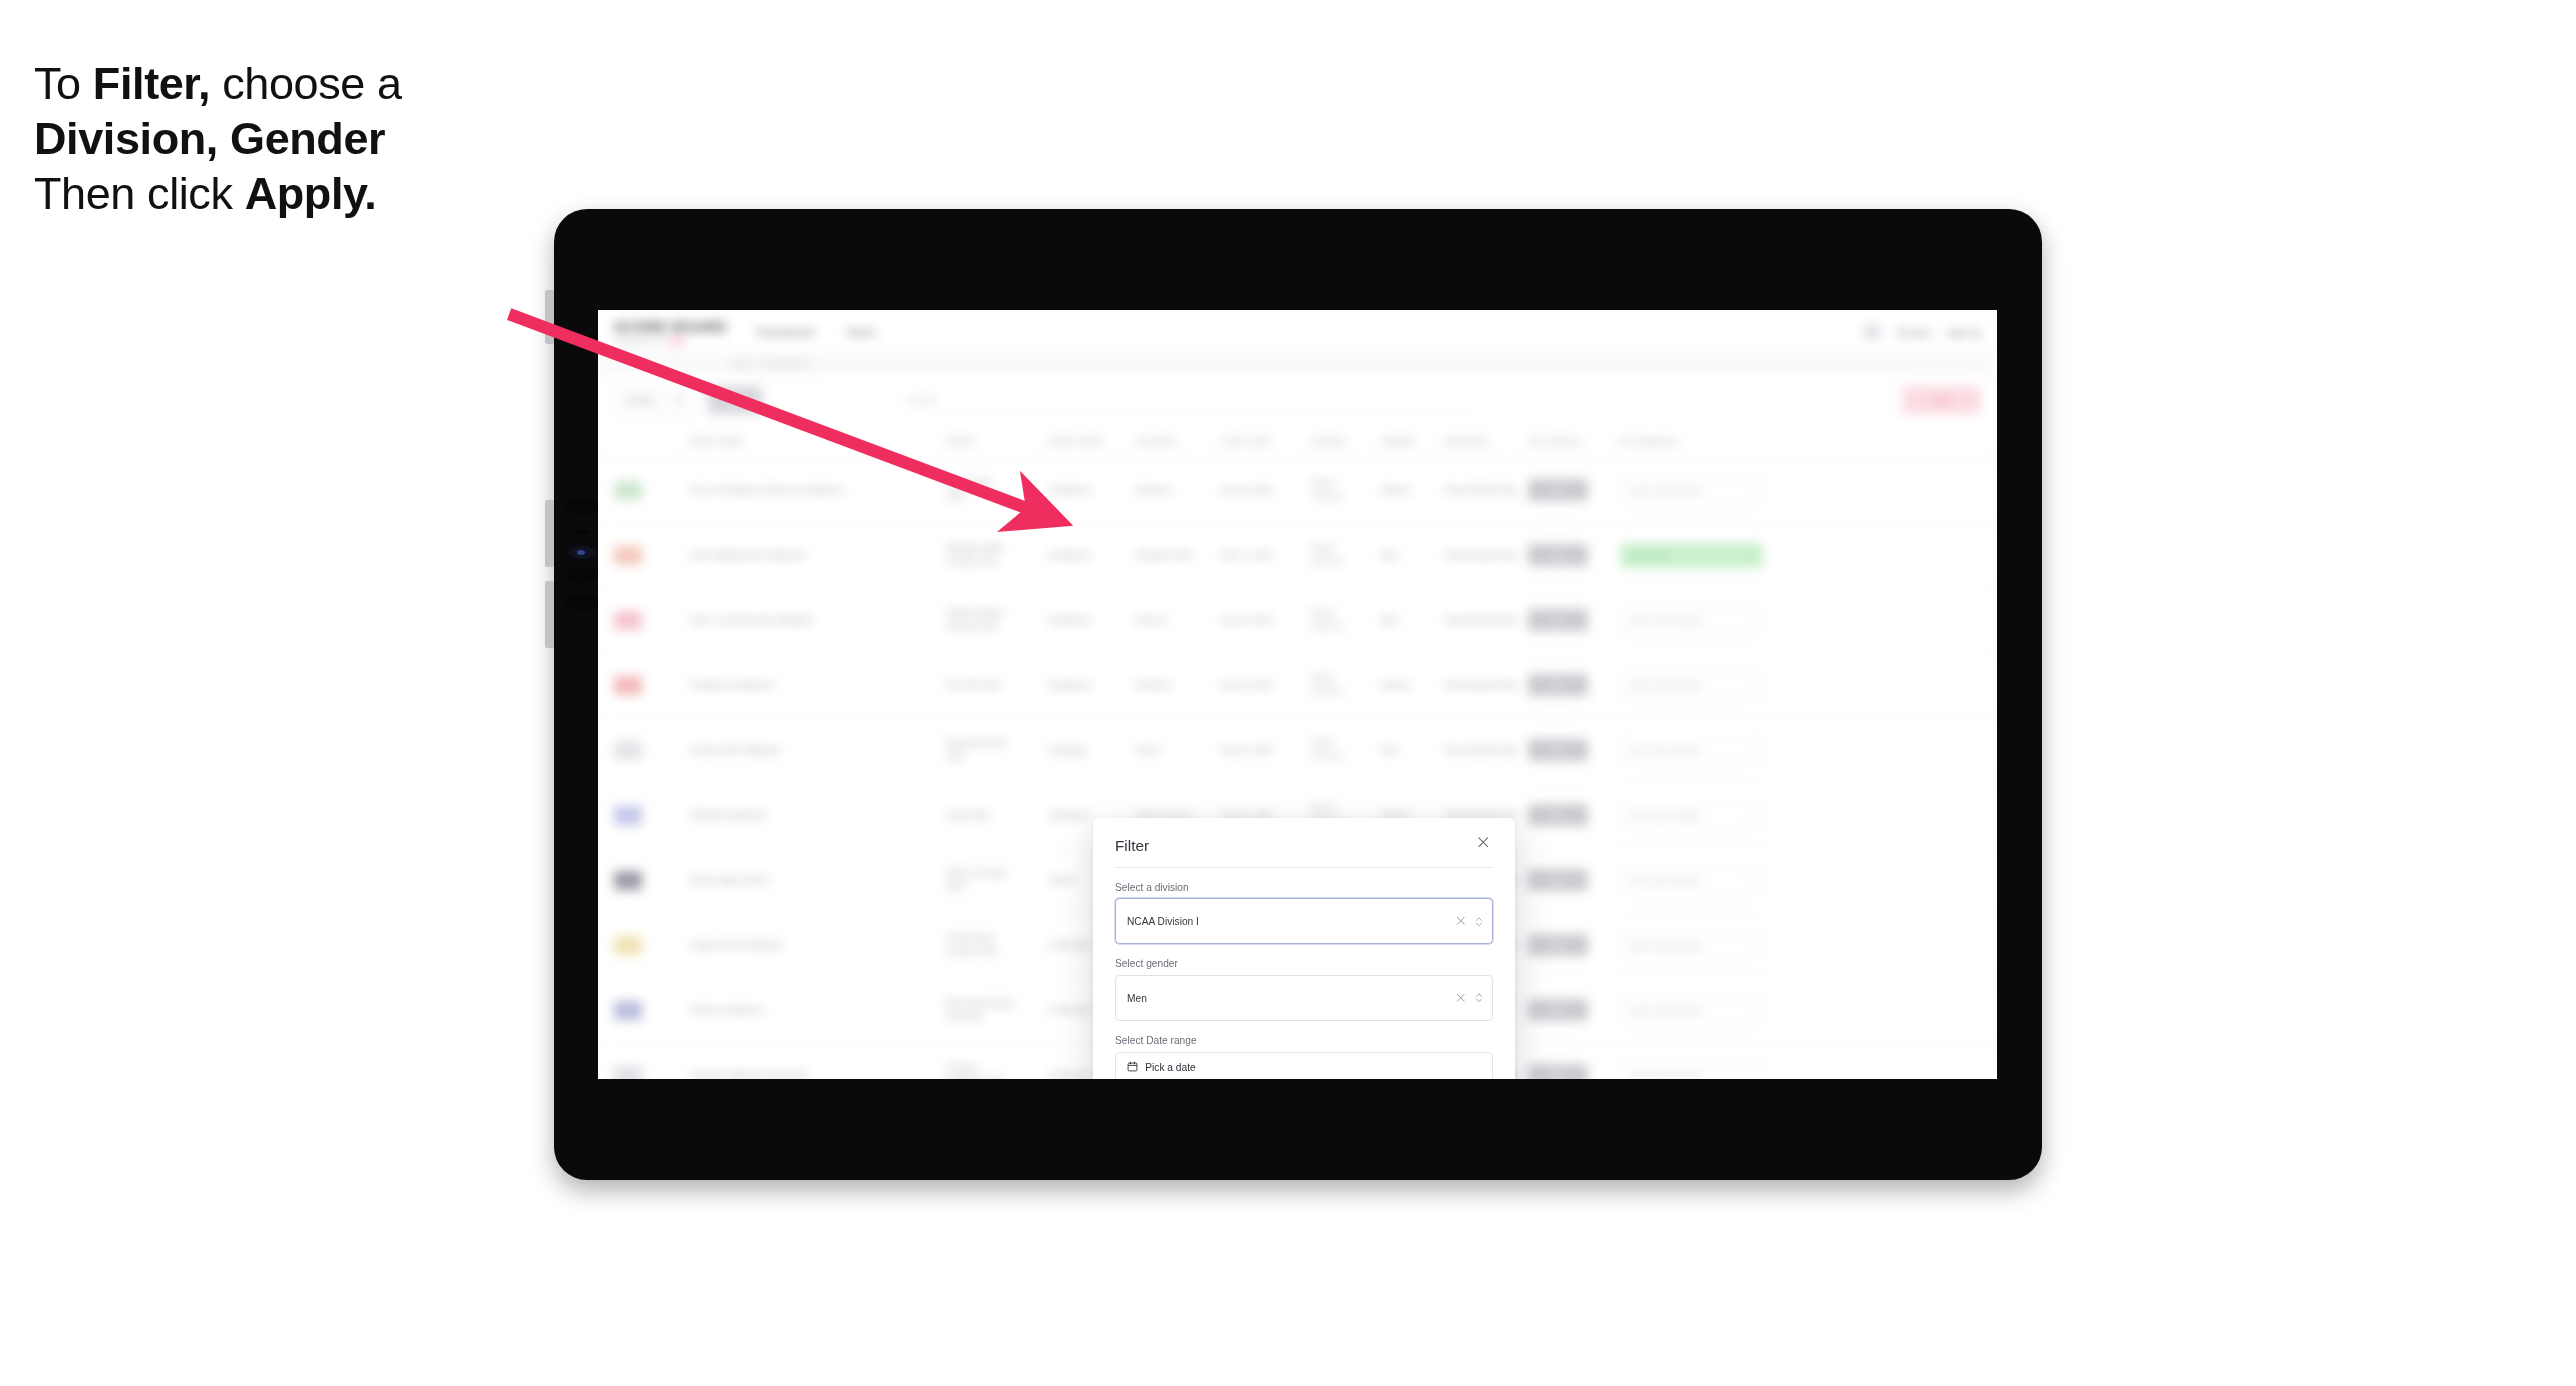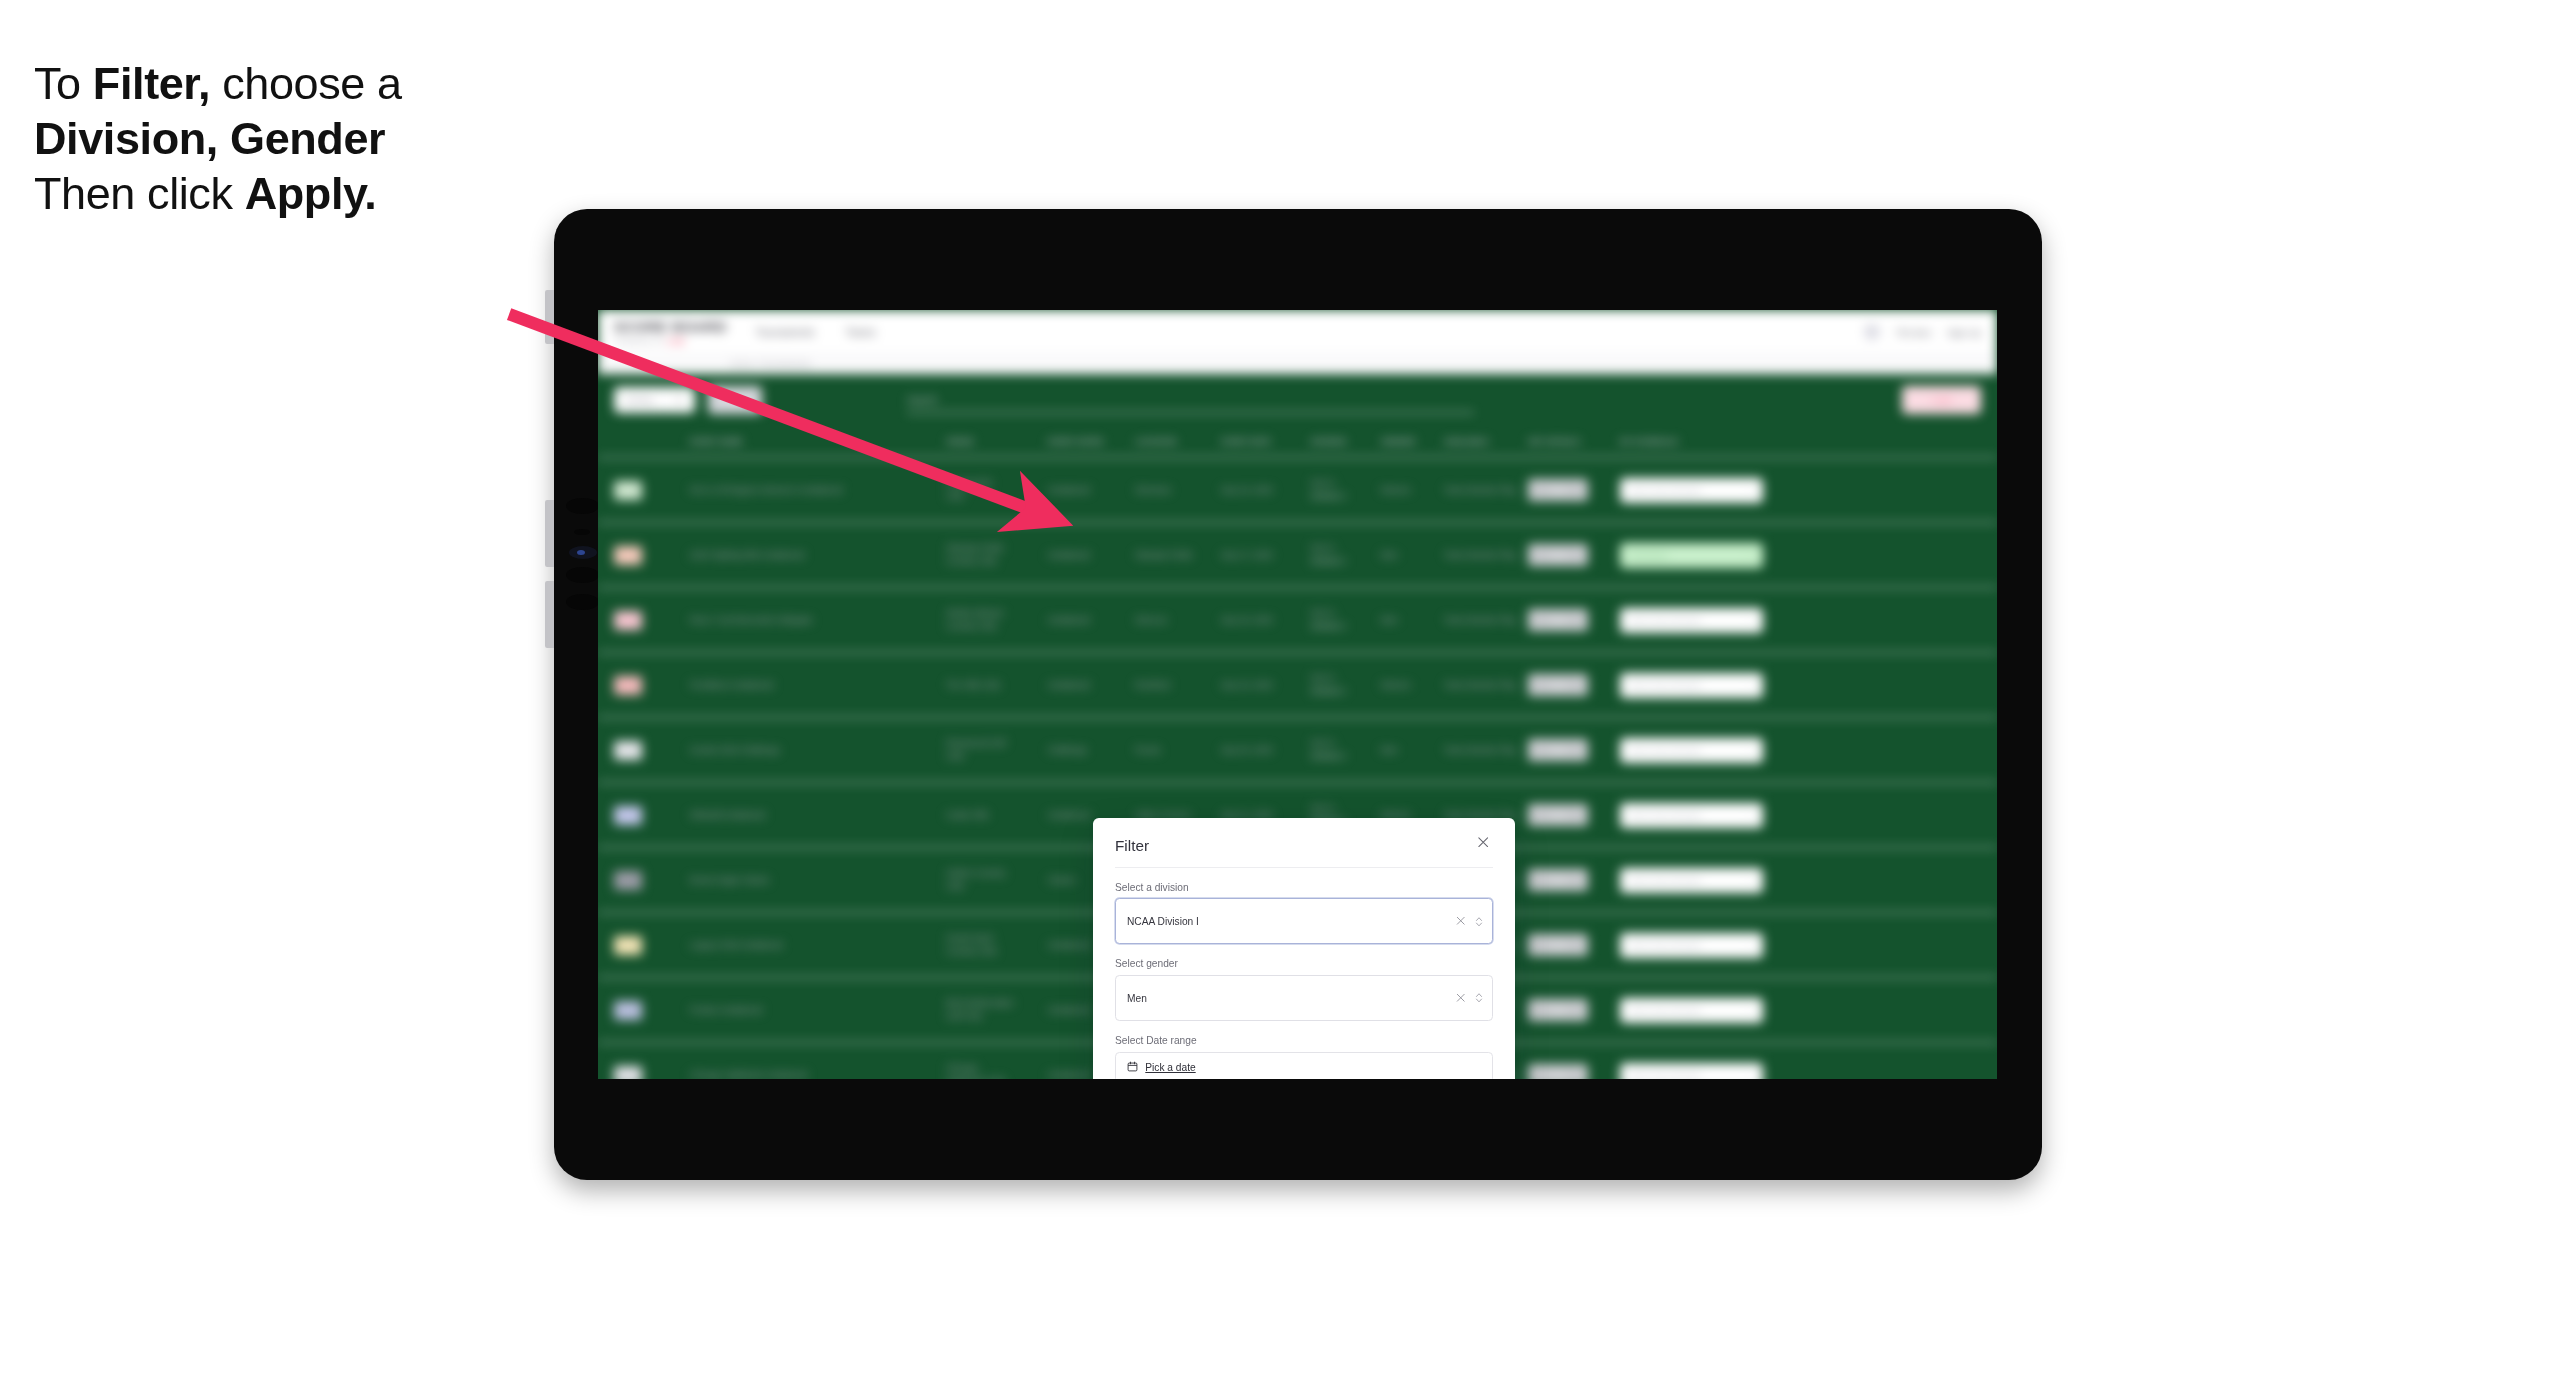--- a/index.html
+++ b/index.html
@@ -59,21 +59,21 @@
     width: 8px; height: 5.1px; border-radius: 50%; background: #2d4590;
   }
   #lens-d { left: 11.6px; top: 358px; width: 33px; height: 16px; }
   #lens-e { left: 11.6px; top: 385px; width: 33px; height: 16px; }
 
   
   #screen {
     position: absolute;
     left: 44px; top: 101px;
     width: 1399px; height: 769px;
-    background: #14532d;
+    background: #ffffff;
     overflow: hidden;
     padding-left: 38px;
   }
   
   #app-blur { position: absolute; inset: 0; filter: blur(5.1px); }
 
   
   #topnav {
     position: absolute; left: 0; top: 0; width: 100%; height: 45px;
     background: #ffffff; border-bottom: 0.7px solid #ededf0;
@@ -210,21 +210,21 @@
   .sel-clear { font-size: 11px; color: #8d8d96; margin-right: 10.2px; cursor: pointer; }
   .sel-chev {
     display: flex; flex-direction: column; align-items: center;
     gap: 1.5px; color: #9a9aa3; cursor: pointer;
   }
   .datebox {
     height: 31px; border: 0.7px solid #e3e3e8; border-radius: 4.4px;
     background: #ffffff; display: flex; align-items: center; gap: 7.3px;
     padding: 0 11px;
   }
-  .datebox .dtext { font-size: 10.2px; color: #2f2f38; text-decoration: underline; }
+  .datebox .dtext { font-size: 10.2px; color: #2f2f38; }
   #modal-actions {
     display: flex; align-items: center; margin-top: 25px;
   }
   #clear-filter {
     background: #2c3a52; color: #ffffff; font-size: 9.5px;
     border: none; border-radius: 4.4px; padding: 8px 13px; cursor: pointer;
     font-family: inherit;
   }
   #modal-right { margin-left: auto; display: flex; align-items: center; gap: 17.5px; }
   #apply-btn {

